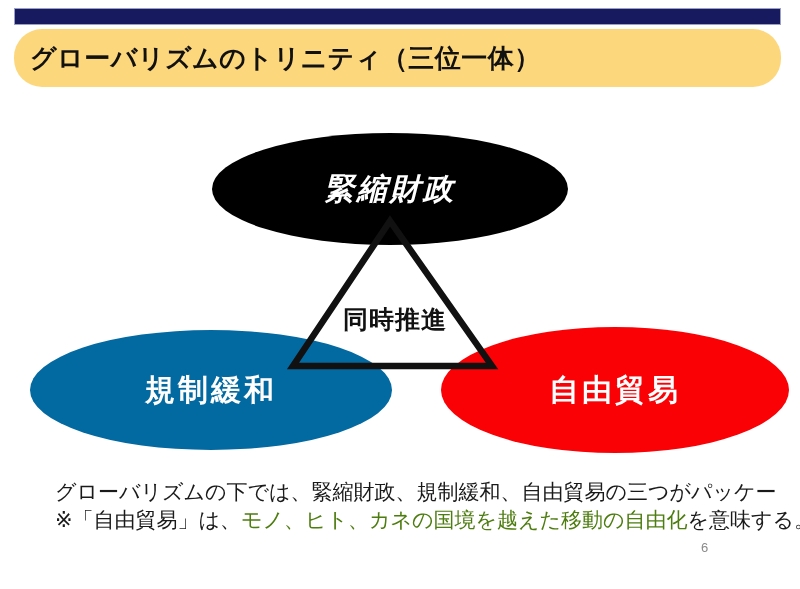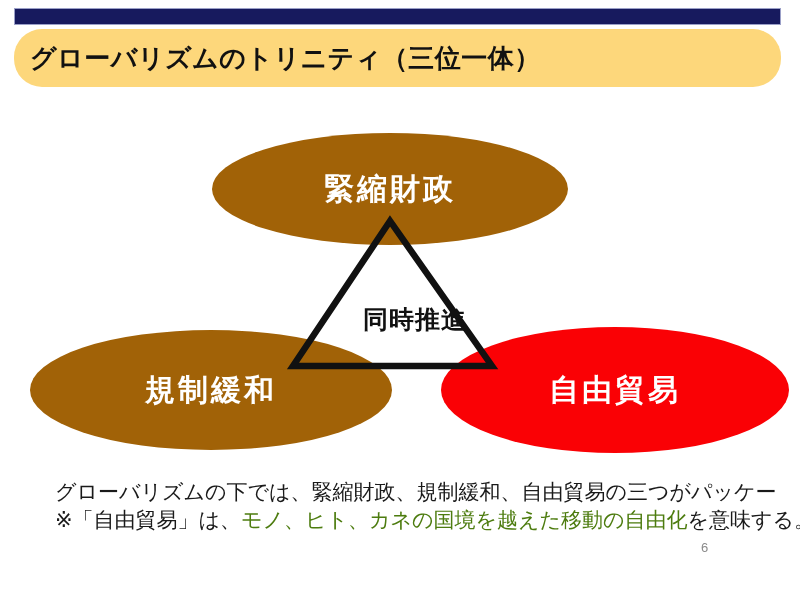--- a/index.html
+++ b/index.html
@@ -28,21 +28,21 @@
   }
   .e-green{left:212px;top:133px;width:356px;height:112px;}
   .e-amber{left:30px;top:330px;width:362px;height:120px;}
   .e-red{left:441px;top:327px;width:348px;height:126px;}
   .e-label{color:#ffffff;font-weight:bold;font-size:30px;letter-spacing:3px;}
 
   .triangle-svg{position:absolute;left:278px;top:210px;width:224px;height:165px;z-index:2;}
 
   .center-label{
     position:absolute;left:323px;top:303px;width:144px;z-index:3;
-    text-align:right;font-size:25px;font-weight:bold;color:#111111;letter-spacing:1px;
+    text-align:center;font-size:25px;font-weight:bold;color:#111111;letter-spacing:1px;
   }
 
   .notes{
     position:absolute;left:55px;top:478px;width:720px;z-index:3;
     font-size:21px;line-height:28px;color:#1a1a1a;font-weight:500;
   }
   .note-line{white-space:nowrap;}
 
   .page-num{
     position:absolute;left:701px;top:540px;z-index:2;
@@ -53,25 +53,25 @@
 <body>
 
 <div class="slide">
 
   <div class="top-bar" style="background: rgb(23, 26, 94);"></div>
 
   <div class="title-bar" style="background: rgb(253, 215, 123);">
     <span class="title-text">グローバリズムのトリニティ（三位一体）</span>
   </div>
 
-  <div class="ellipse e-green" style="background: #a16207;">
+  <div class="ellipse e-green" style="background: #000000; font-style: italic;">
     <span class="e-label">緊縮財政</span>
   </div>
 
-  <div class="ellipse e-amber" style="background: #a16207;">
+  <div class="ellipse e-amber" style="background: #0369a1;">
     <span class="e-label">規制緩和</span>
   </div>
 
   <div class="ellipse e-red" style="background: rgb(250, 1, 5);">
     <span class="e-label">自由貿易</span>
   </div>
 
   <svg class="triangle-svg" viewBox="0 0 224 165" xmlns="http://www.w3.org/2000/svg">
     <polygon points="112,11 15,156 214,156" fill="none" stroke="#111111" stroke-width="6.5" stroke-linejoin="miter"></polygon>
   </svg>

